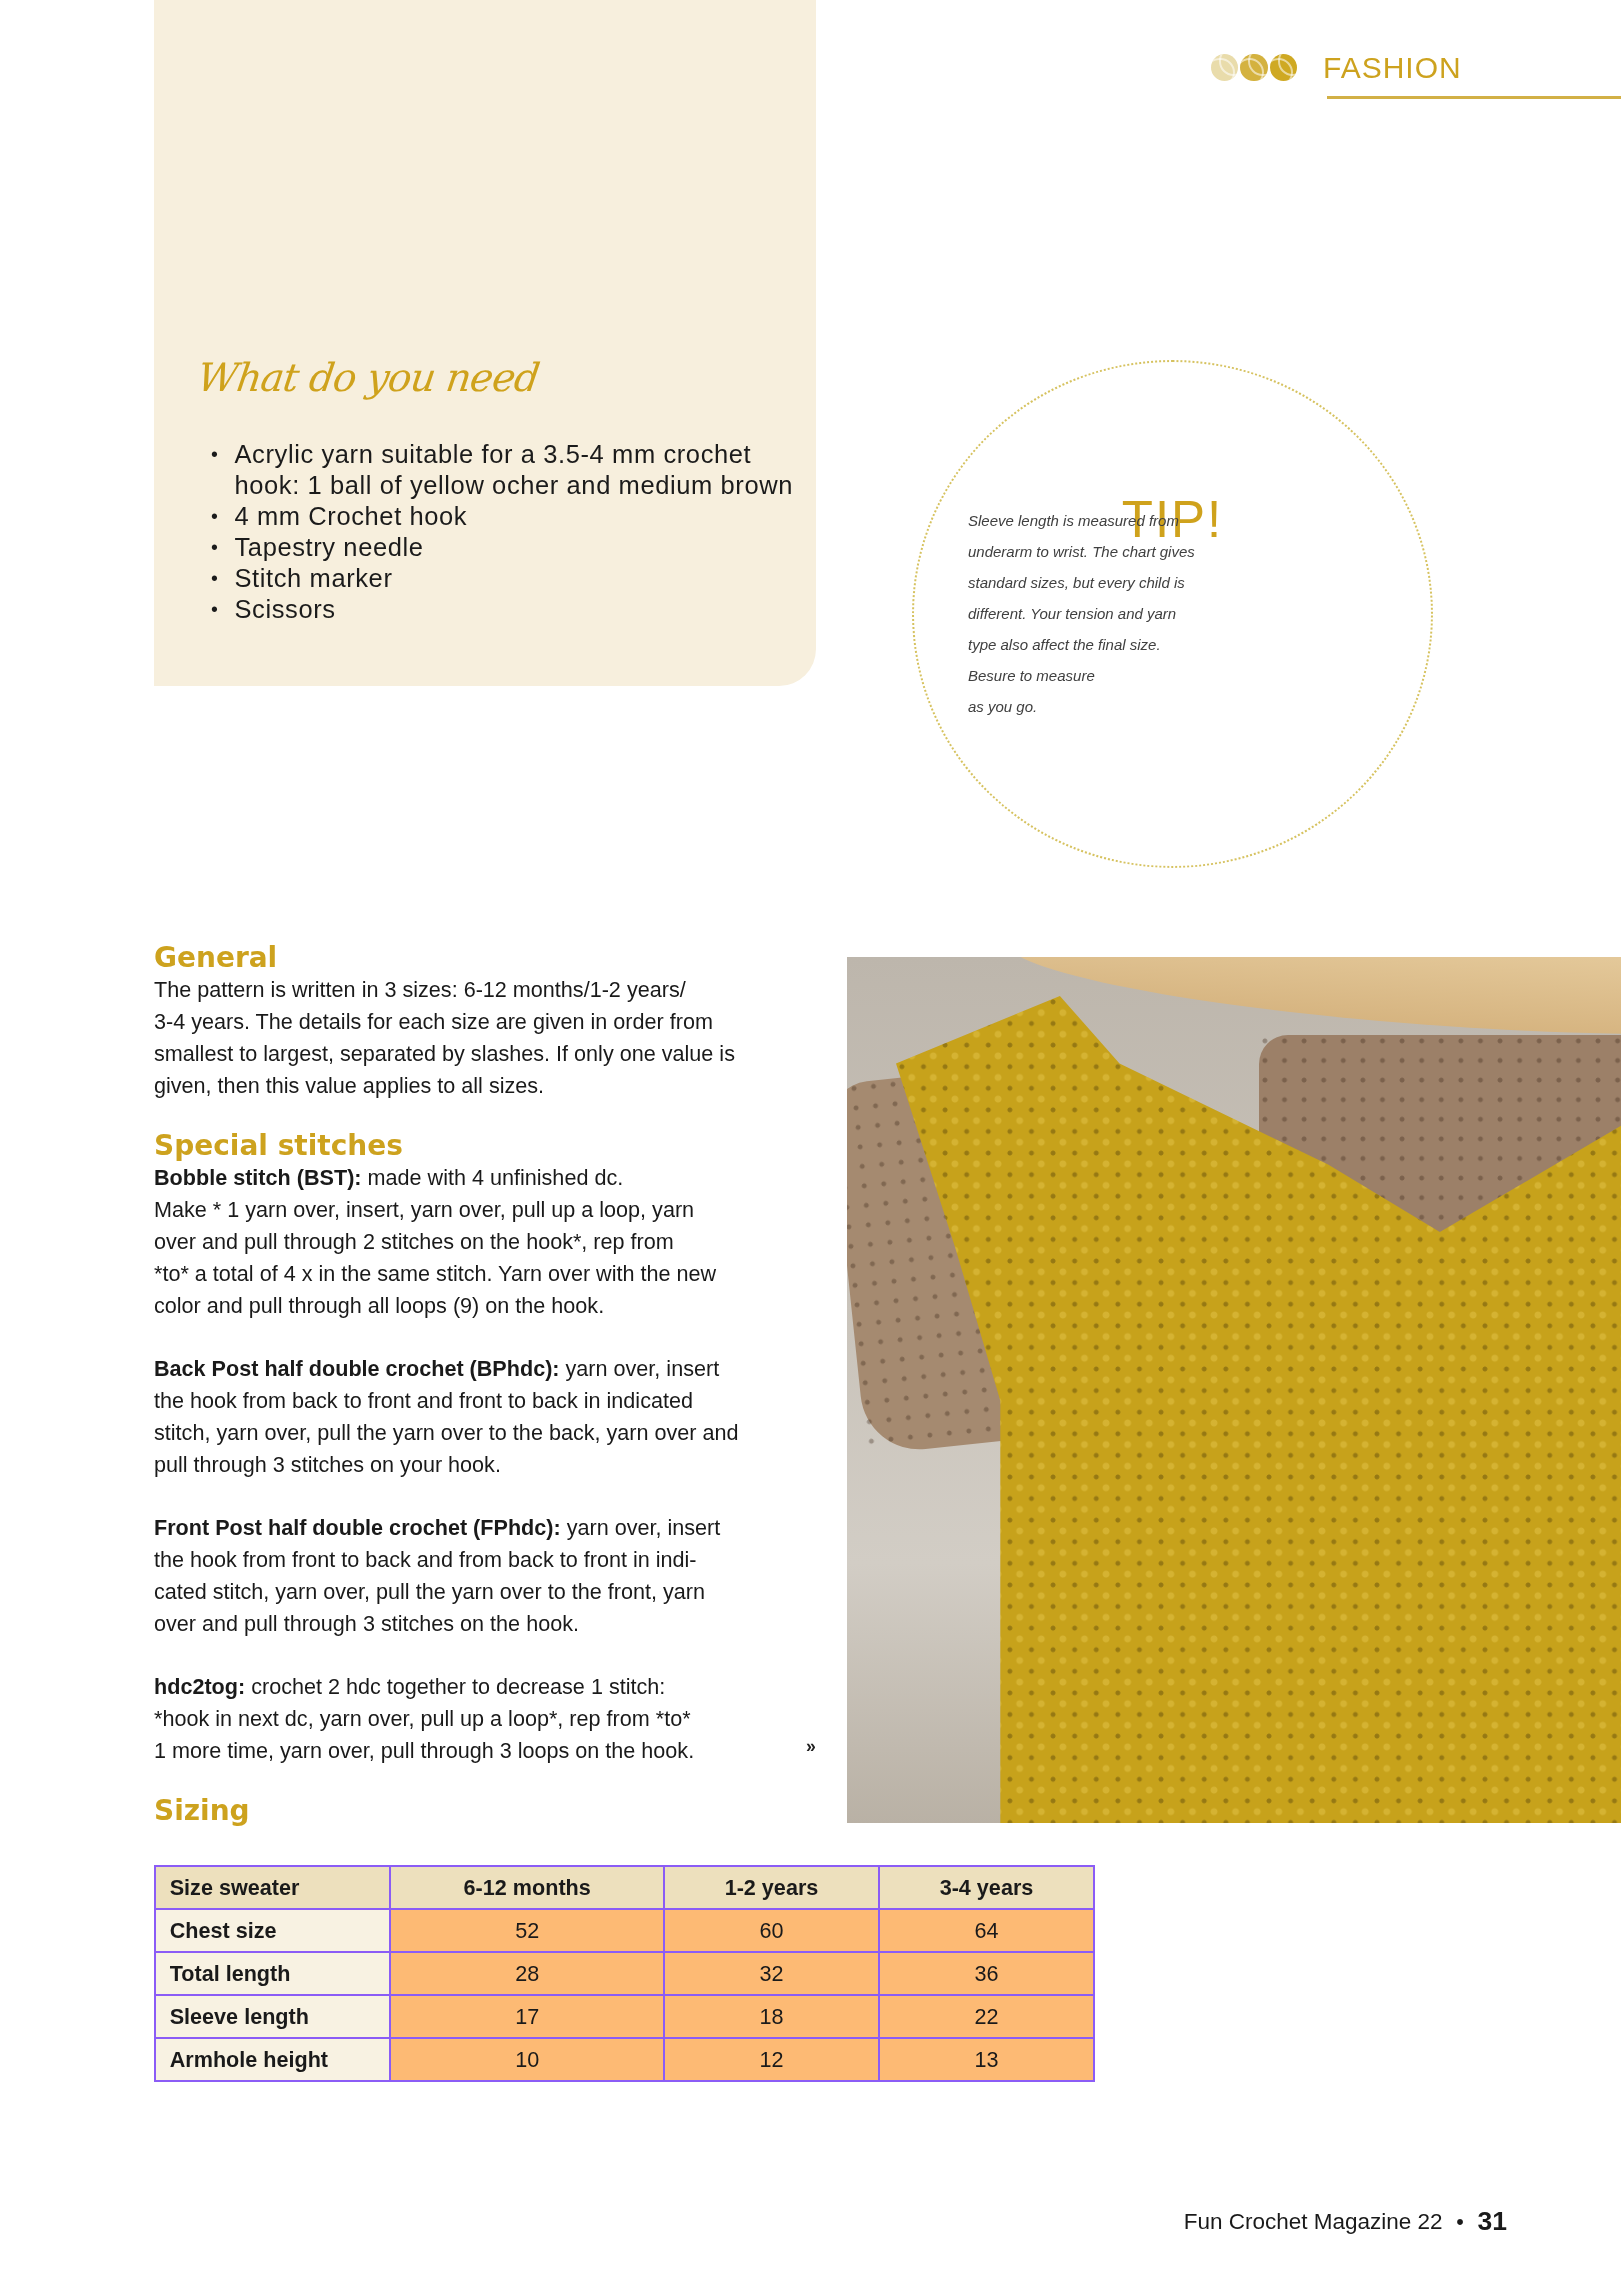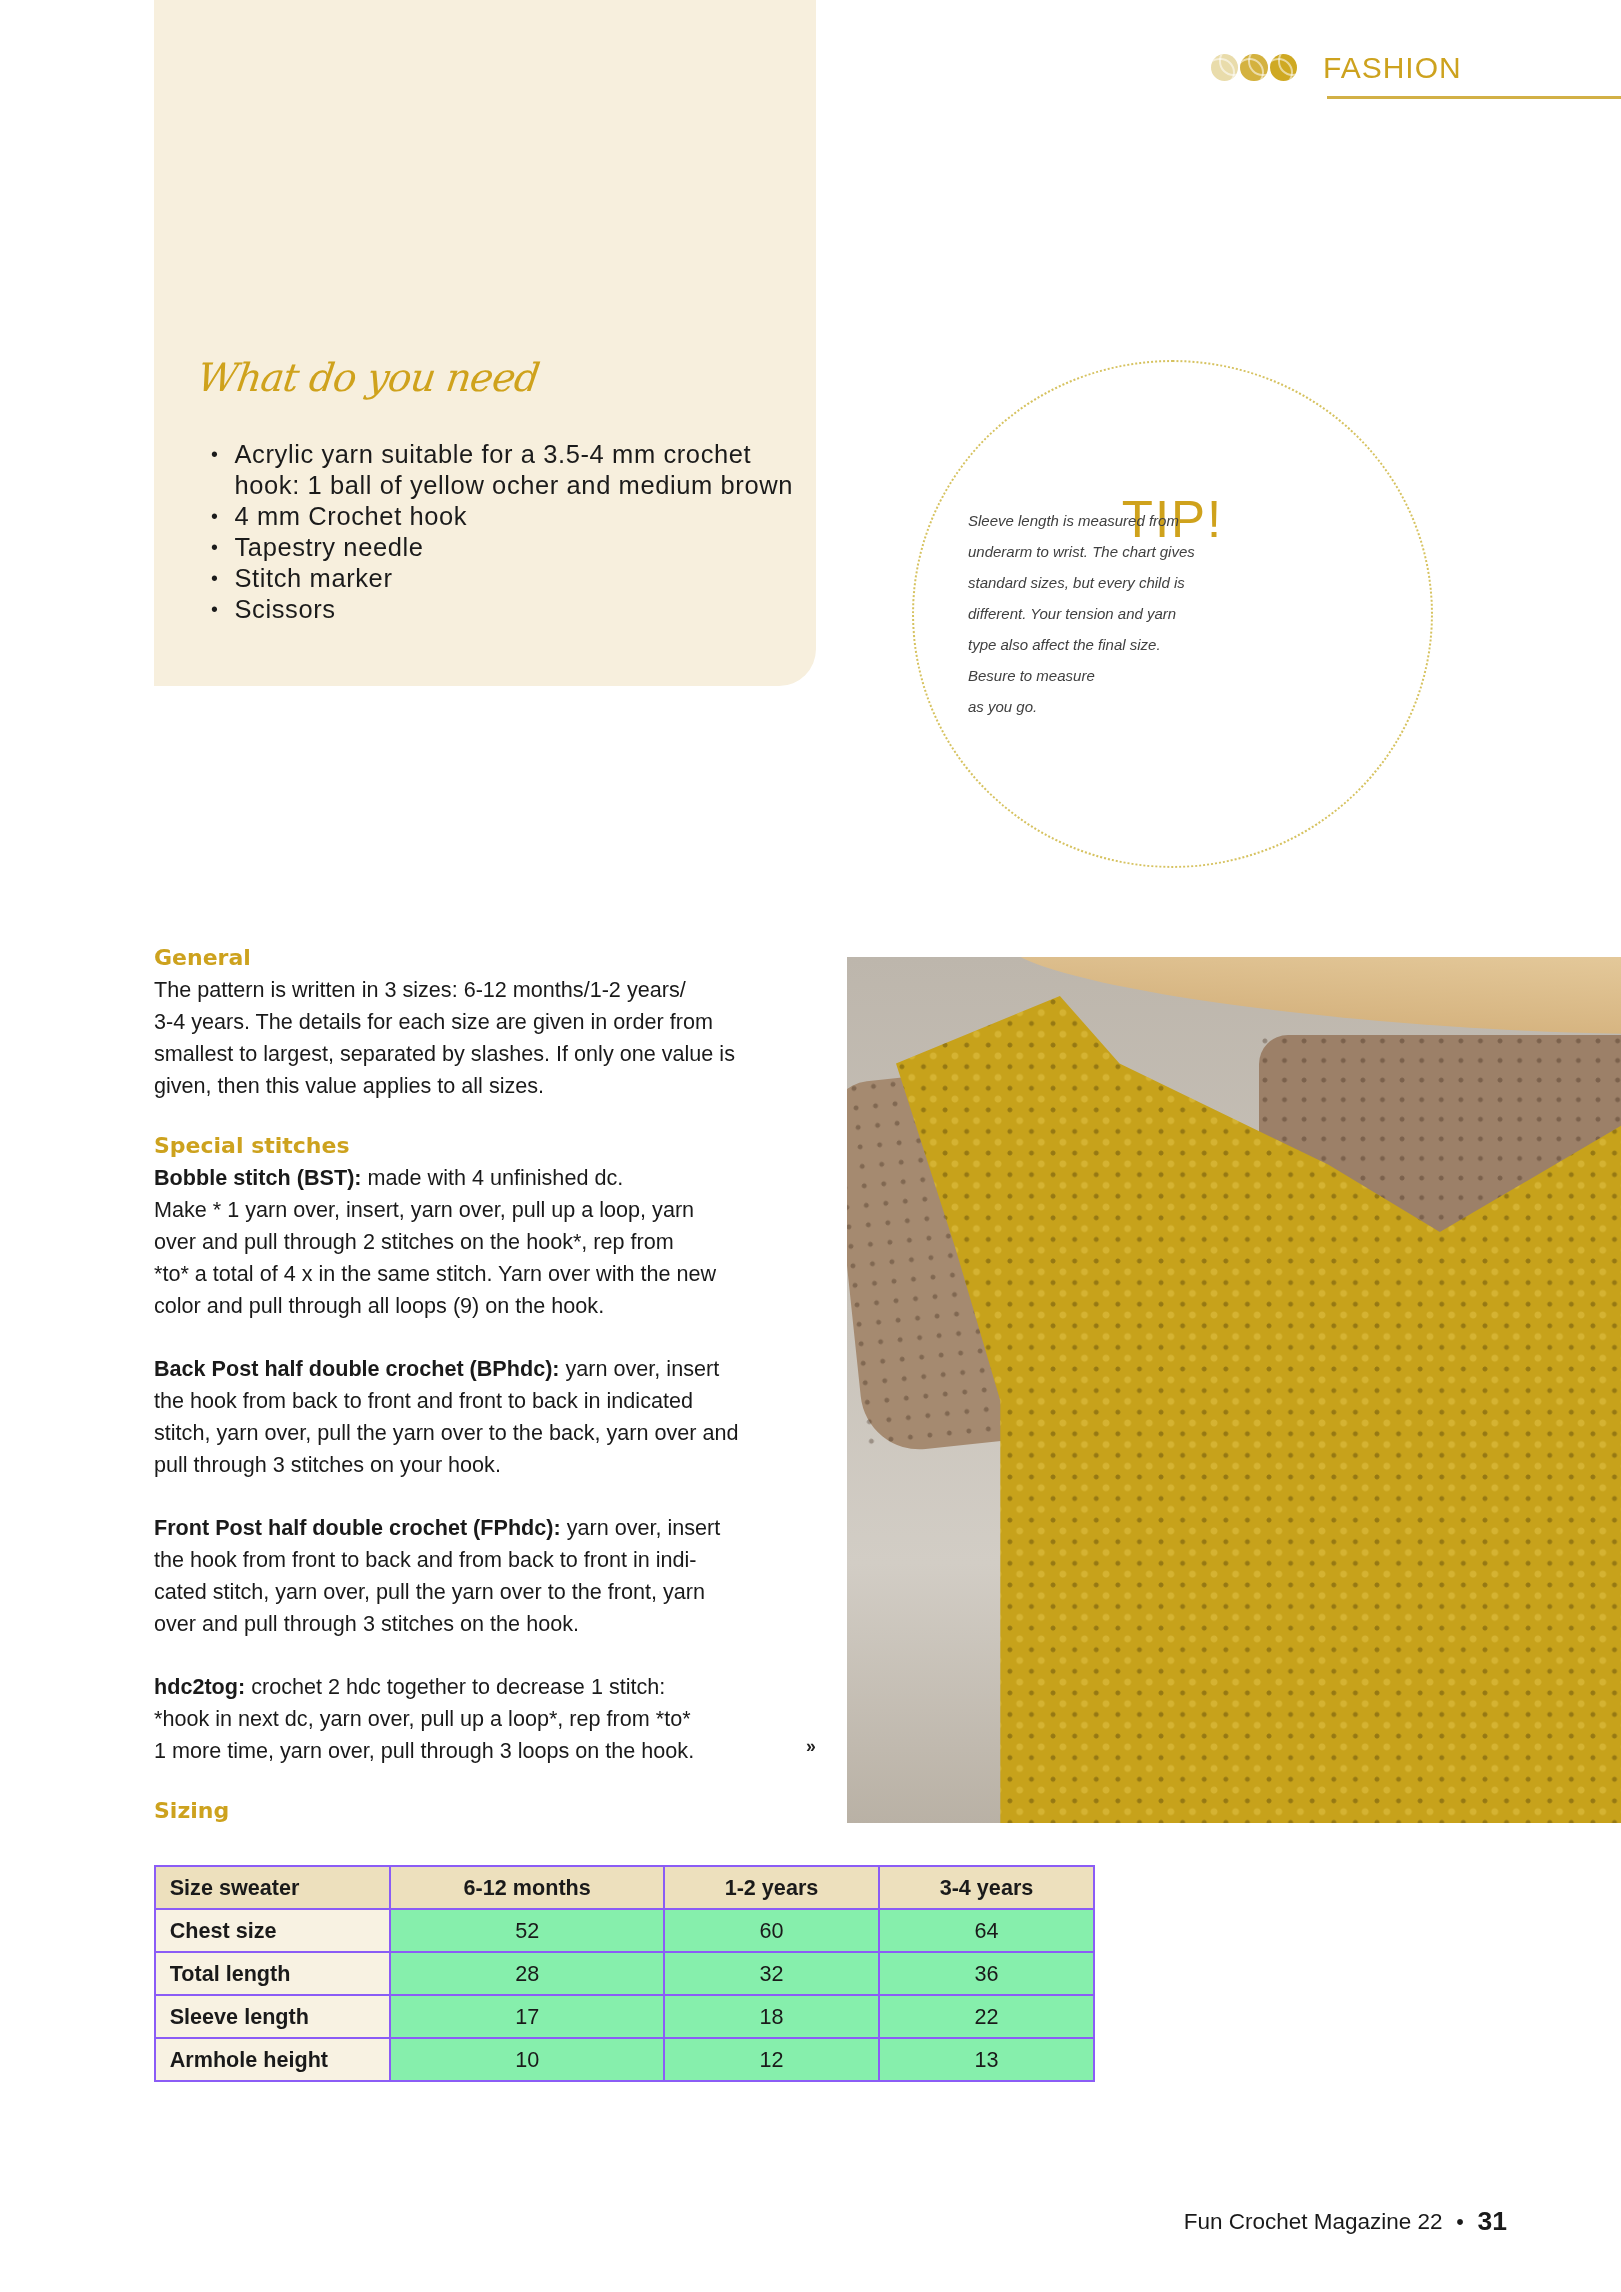--- a/index.html
+++ b/index.html
@@ -45,21 +45,21 @@
   }
   .tip-title { position: absolute; left: 0; width: 100%; top: 88px; text-align: center; font-size: 51px; color: #cfa21c; font-weight: 300; letter-spacing: 2px; margin-top: 40px; }
   .tip-text {
     position: absolute; left: 54px; width: 414px; top: 143px; font-style: italic;
     font-size: 15px; line-height: 31px; color: #404040;
   }
   .tip-text span { display: block; }
 
   
   .col { position: absolute; left: 154px; width: 667px; font-family: "Liberation Sans", sans-serif; font-size: 21.6px; line-height: 32px; color: #1a1a1a; }
-  .h-section { font-family: "DejaVu Sans", sans-serif; font-weight: bold; color: #cda21e; font-size: 22px; line-height: 33px; margin: 0; }
+  .h-section { font-family: "DejaVu Sans", sans-serif; font-weight: bold; color: #cda21e; font-size: 28px; line-height: 33px; margin: 0; }
   .para { margin: 0; }
   .para b { font-weight: bold; }
   .line { display: block; white-space: nowrap; }
   .continue-mark { position: absolute; left: 806px; top: 1736px; font-size: 17.6px; font-weight: bold; color: #222; }
 
   
   .photo {
     position: absolute; left: 847px; top: 957px; width: 774px; height: 866px; overflow: hidden;
     background: linear-gradient(180deg, #bdb6ac 0%, #c9c3ba 40%, #d2cdc5 70%, #b9b1a5 100%);
   }
@@ -85,21 +85,21 @@
 
   
   .sizing-table {
     position: absolute; left: 154px; top: 1865px; width: 941px; border-collapse: collapse;
     font-family: "Liberation Sans", sans-serif; font-size: 21.6px;
   }
   .sizing-table th, .sizing-table td { border: 2px solid #8b5cf6; height: 41px; padding: 0 13.7px; }
   .sizing-table thead th { background: #ede0bd; font-weight: bold; text-align: center; }
   .sizing-table thead th:first-child { text-align: left; }
   .sizing-table tbody th { background: #f8f2e2; font-weight: bold; text-align: left; width: 206px; }
-  .sizing-table tbody td { text-align: center; background: #86efac; font-weight: normal; }
+  .sizing-table tbody td { text-align: center; background: #fdba74; font-weight: normal; }
 
   
   .footer { position: absolute; right: 114px; top: 2206px; font-size: 22.5px; color: #1a1a1a; display: flex; align-items: center; gap: 13.7px; }
   .footer .bullet { font-size: 21.6px; }
   .footer .page-num { font-weight: bold; font-size: 26.5px; }
 </style>
 </head>
 <body>
 
 <div class="header">

